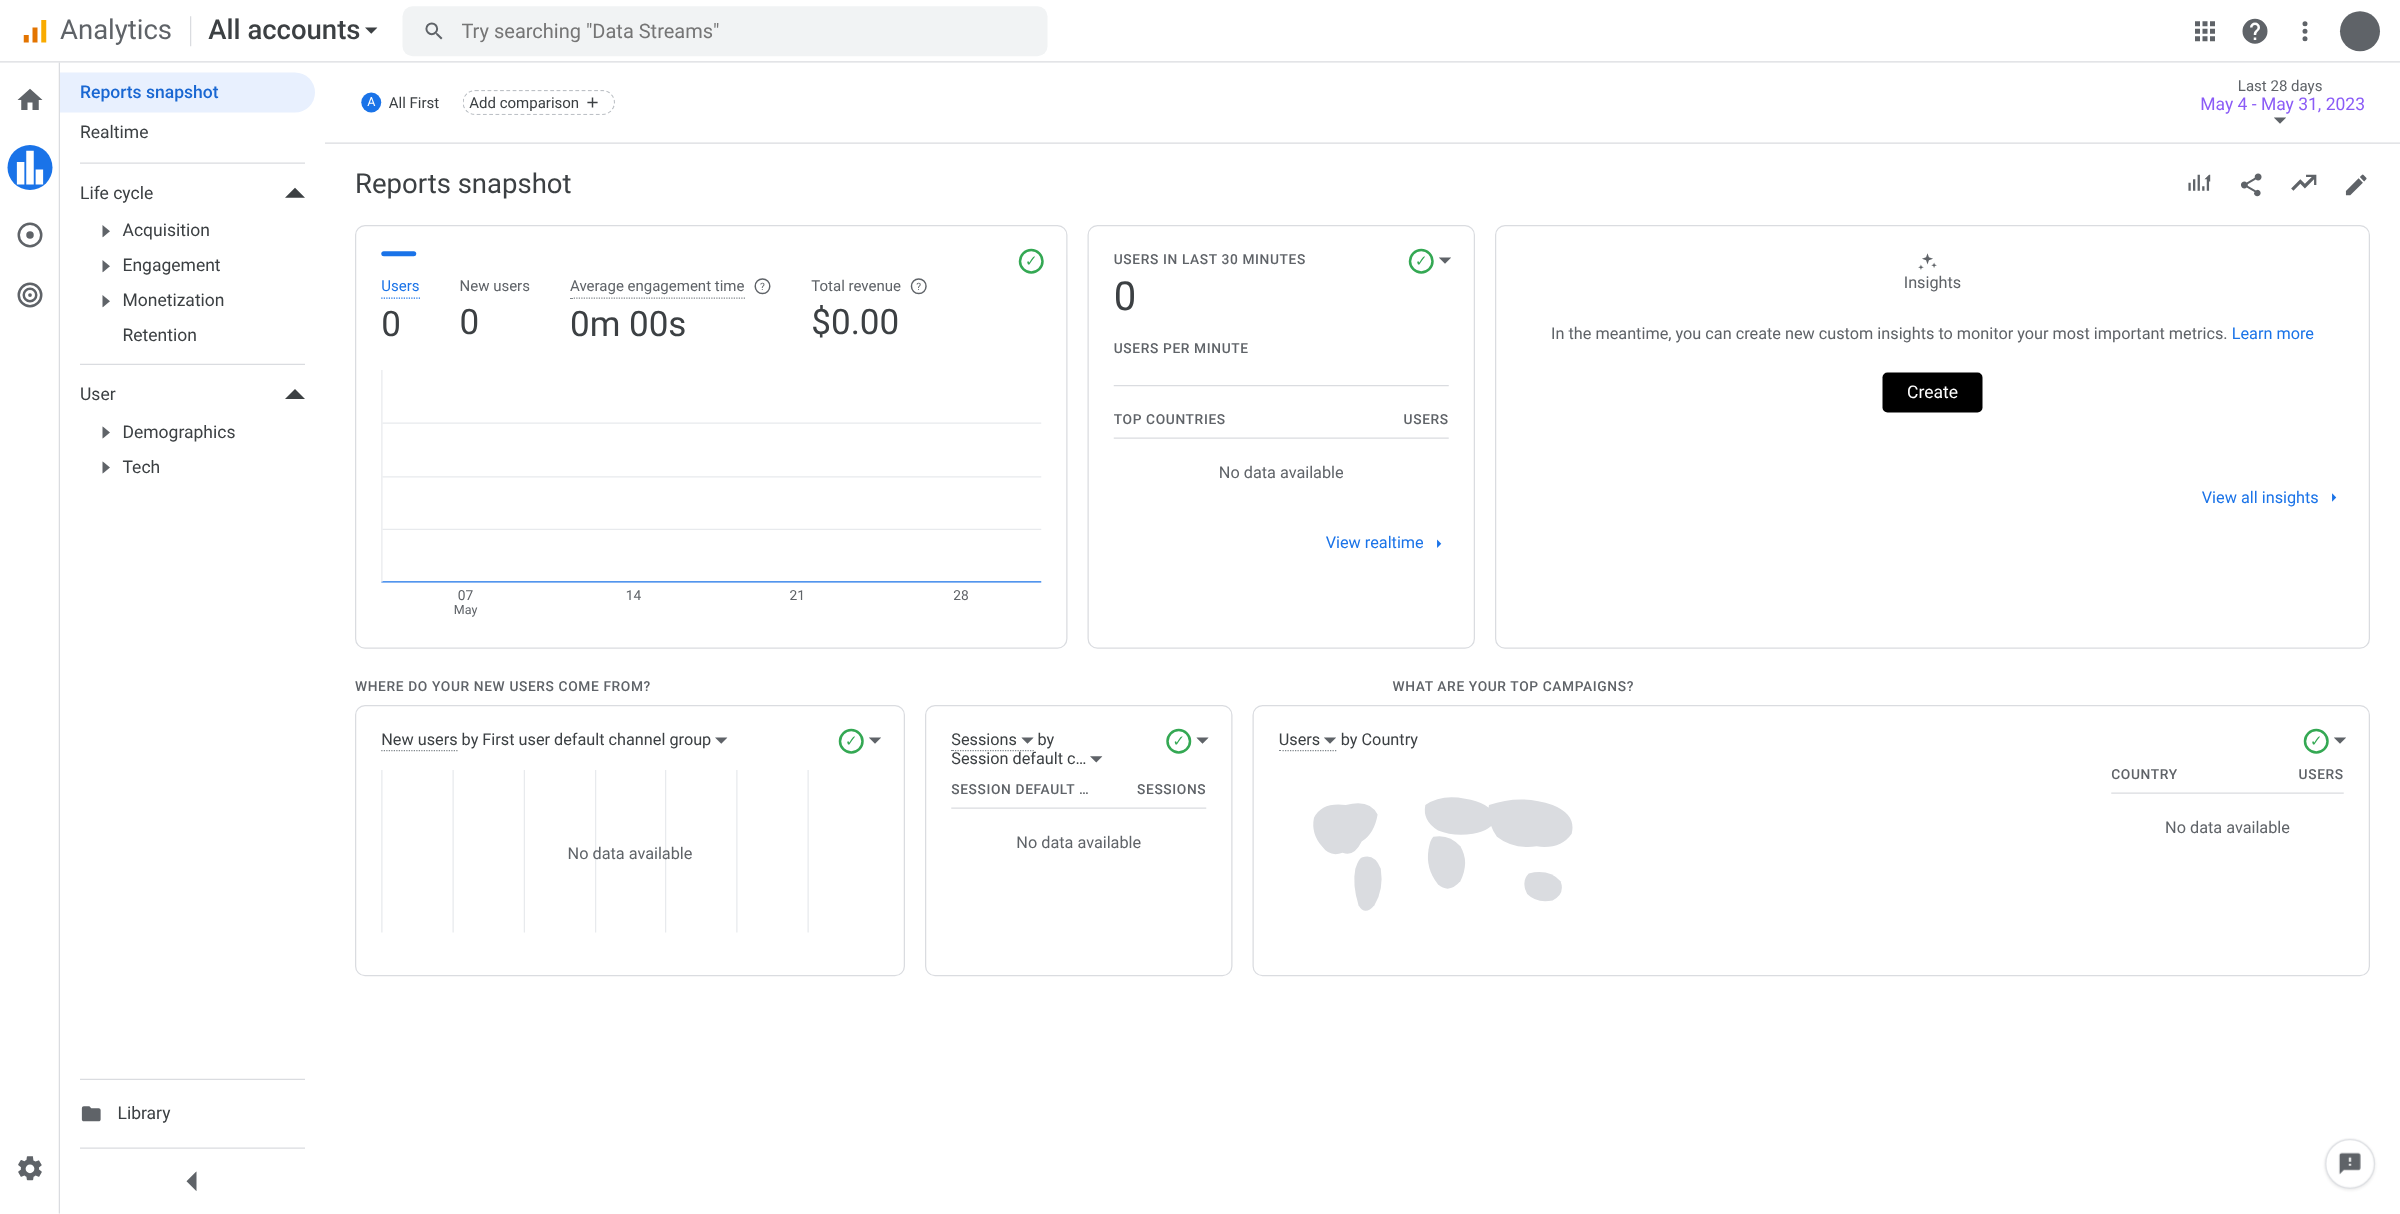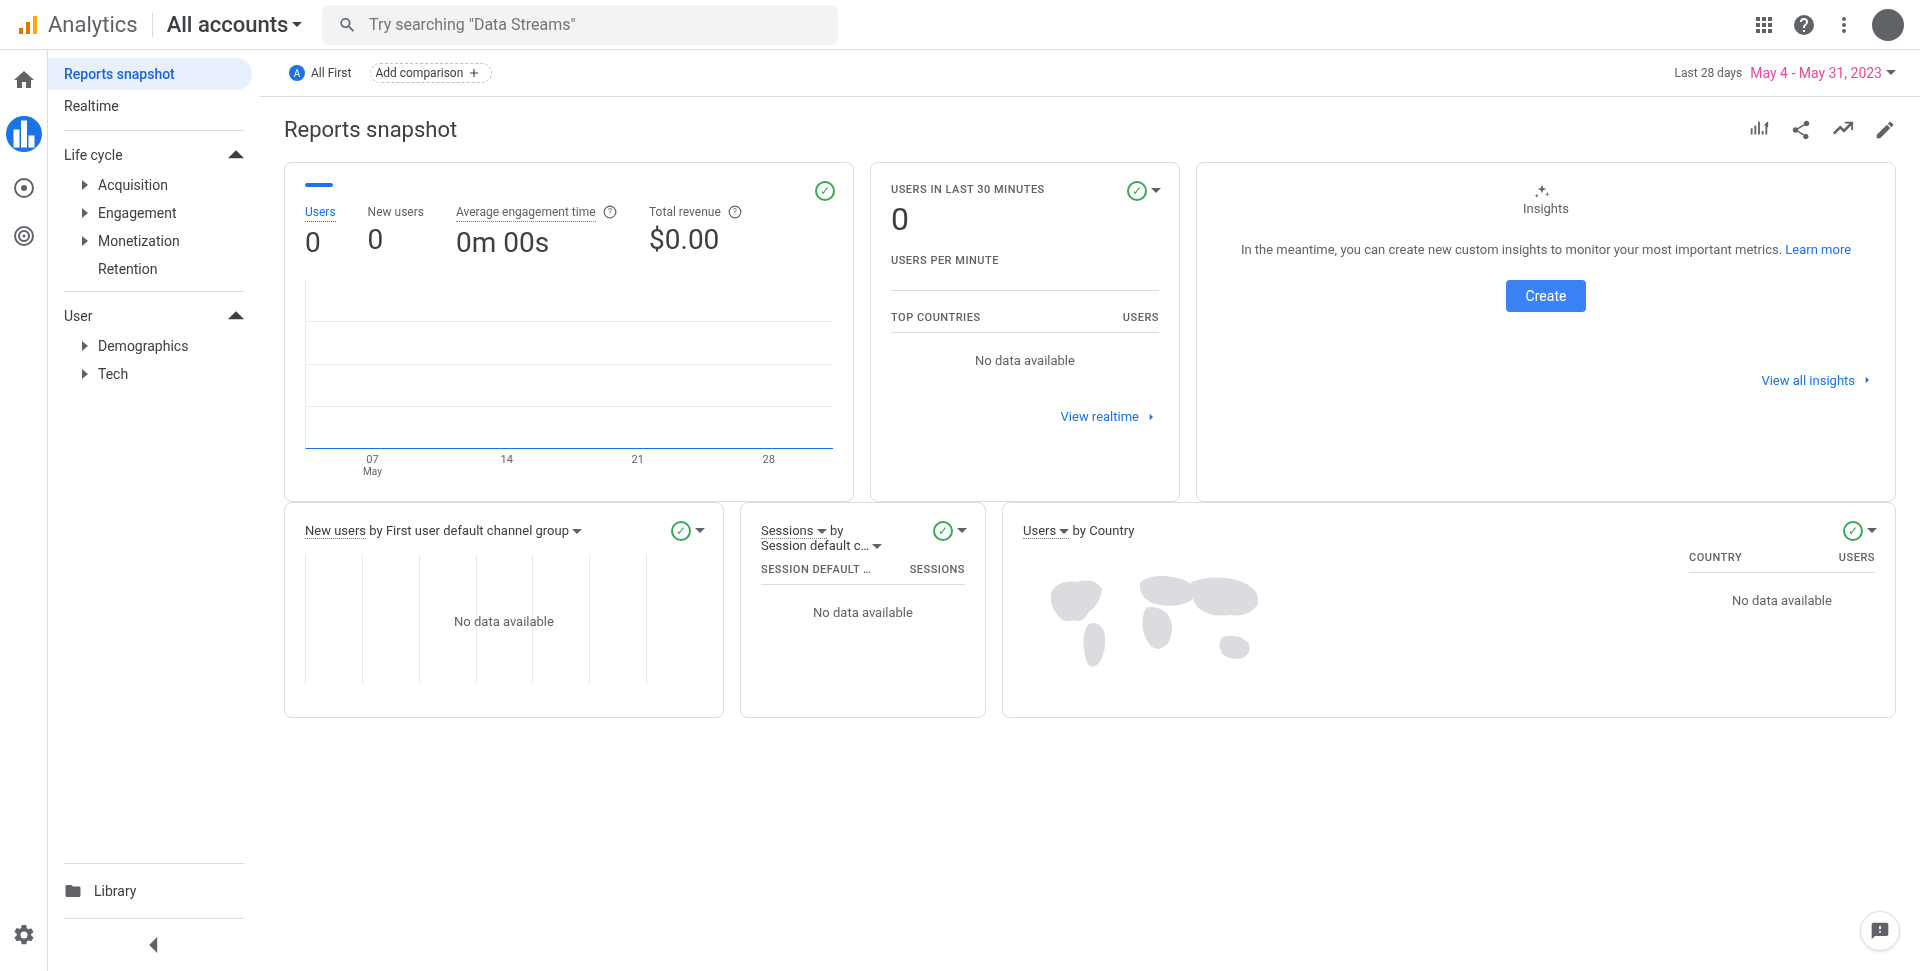--- a/index.html
+++ b/index.html
@@ -43,22 +43,22 @@
 
 
 .main { flex: 1; overflow: auto; padding: 0 0 24px 0; }
 .filter-bar { display: flex; align-items: center; padding: 12px 24px; border-bottom: 1px solid #dadce0; }
 .chip { display: flex; align-items: center; border-radius: 16px; padding: 2px 10px 2px 4px; font-size: 12px; margin-right: 8px; }
 .chip-a { border: 1px solid transparent; }
 .chip-a .circle { width: 16px; height: 16px; border-radius: 50%; background: #1a73e8; color: #fff; font-size: 10px; display: flex; align-items: center; justify-content: center; margin-right: 6px; }
 .chip-add { border: 1px dashed #bdc1c6; color: #3c4043; cursor: pointer; }
 .chip-add svg { width: 14px; height: 14px; margin-left: 4px; }
 .filter-spacer { flex: 1; }
-.date-range { font-size: 12px; color: #5f6368; display: flex; align-items: center; cursor: pointer; }
-.date-range .date-val { font-size: 14px; color: #ec4899; margin: 0 4px 0 8px; }
+.date-range { font-size: 12px; color: #5f6368; display: flex; align-items: center; cursor: pointer; flex-direction: column; }
+.date-range .date-val { font-size: 14px; color: #8b5cf6; margin: 0 4px 0 8px; }
 
 .page-title-row { display: flex; align-items: center; padding: 20px 24px; }
 .page-title { font-size: 22px; color: #3c4043; }
 .title-spacer { flex: 1; }
 .title-icons { display: flex; gap: 20px; }
 .title-icons svg { width: 22px; height: 22px; color: #5f6368; cursor: pointer; }
 
 .cards-row { display: flex; gap: 16px; padding: 0 24px; }
 .card { background: #fff; border: 1px solid #dadce0; border-radius: 8px; padding: 20px; position: relative; }
 .card-big { flex: 0 0 570px; }
@@ -91,21 +91,21 @@
 .card-footer { text-align: right; margin-top: 20px; }
 .card-footer a { color: #1a73e8; font-size: 13px; text-decoration: none; display: inline-flex; align-items: center; cursor: pointer; }
 .card-footer a svg { width: 16px; height: 16px; margin-left: 4px; }
 
 .insights-hdr { display: flex; align-items: center; font-size: 13px; color: #5f6368; margin-bottom: 24px; flex-direction: column; }
 .insights-hdr svg { width: 18px; height: 18px; margin-right: 8px; }
 .insights-body { text-align: center; padding: 0 10px; }
 .insights-body h4 { font-size: 14px; font-weight: 500; margin-bottom: 16px; }
 .insights-body p { font-size: 13px; color: #5f6368; line-height: 1.5; margin-bottom: 20px; }
 .insights-body a { color: #1a73e8; text-decoration: none; }
-.btn-primary { background: #3b82f6; color: #fff; border: none; border-radius: 4px; padding: 8px 20px; font-size: 14px; cursor: pointer; text-align: center; }
+.btn-primary { background: #000000; color: #fff; border: none; border-radius: 4px; padding: 8px 20px; font-size: 14px; cursor: pointer; text-align: center; }
 
 .section-q { font-size: 11px; letter-spacing: .5px; color: #5f6368; font-weight: 500; padding: 24px 24px 8px; }
 .cards-row2 { display: flex; gap: 16px; padding: 0 24px; }
 .card-sm { border: 1px solid #dadce0; border-radius: 8px; padding: 20px; position: relative; }
 .card-sm .dim-title { font-size: 13px; }
 .dim-title .dotted { border-bottom: 1px dotted #80868b; }
 .dim-title .by { color: #3c4043; }
 .dd-ico { width: 10px; color: #5f6368; display: inline-block; vertical-align: middle; }
 .bar-chart-placeholder { height: 130px; display: flex; margin-top: 16px; }
 .bar-chart-placeholder .vline { border-left: 1px solid #e8eaed; flex: 1; }
@@ -389,20 +389,28 @@
           <a>
               <span>View all insights</span>
               <svg viewBox="0 0 24 24">
                 <path fill="currentColor" d="M10 17l5-5-5-5v10z"></path>
               </svg>
             </a>
         </div>
       </div>
     </div>
 
+    <div class="row-section">
+      <div class="col-half">
+        <div class="section-q">WHERE DO YOUR NEW USERS COME FROM?</div>
+      </div>
+      <div class="col-half">
+        <div class="section-q">WHAT ARE YOUR TOP CAMPAIGNS?</div>
+      </div>
+    </div>
 
     <div class="cards-row2">
       <div class="card-sm" style="flex:0 0 440px">
         <div class="status-badge">
           <span class="ok">✓</span>
           <svg class="dd" viewBox="0 0 10 10">
               <path fill="currentColor" d="M0 2l5 5 5-5z"></path>
             </svg>
         </div>
         <div class="dim-title">

